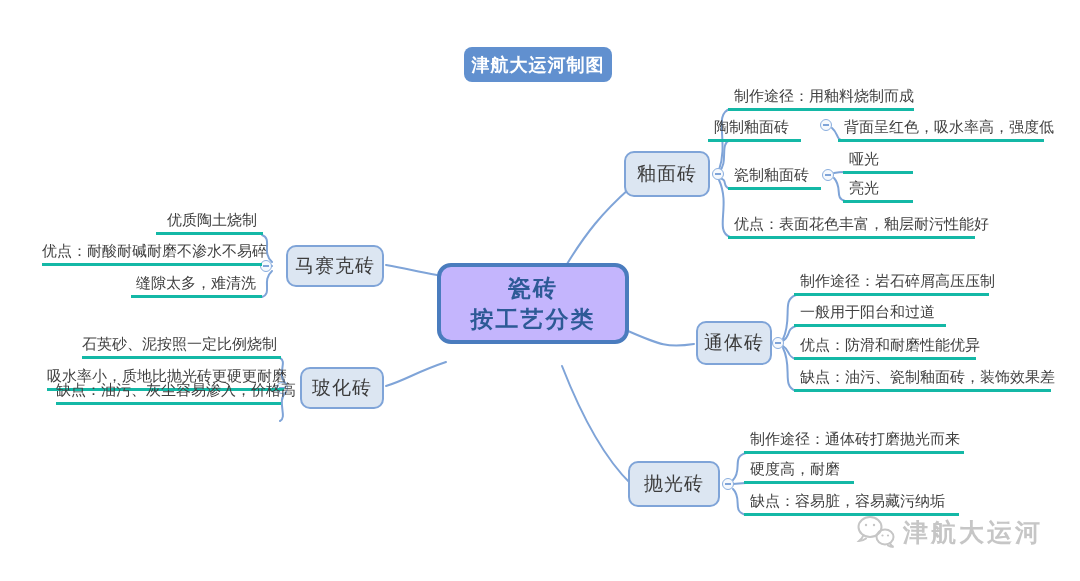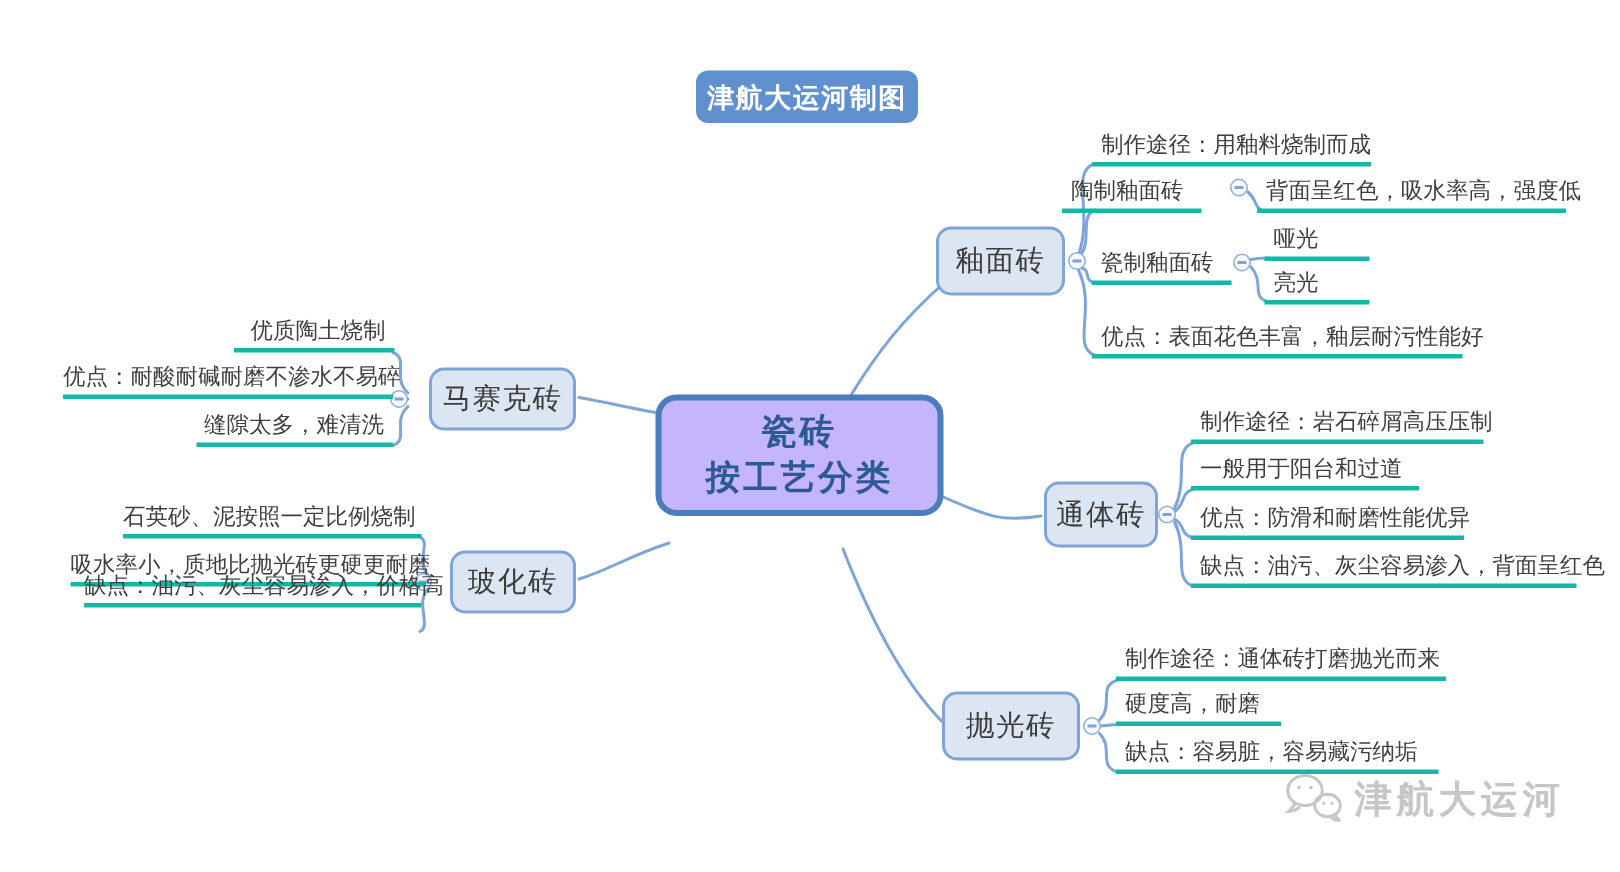--- a/index.html
+++ b/index.html
@@ -110,21 +110,21 @@
   <div class="leaf" style="left:708px;top:117px;width:87px;">陶制釉面砖</div>
   <div class="leaf" style="left:838px;top:117px;width:200px;">背面呈红色，吸水率高，强度低</div>
   <div class="leaf" style="left:843px;top:149px;width:64px;">哑光</div>
   <div class="leaf" style="left:728px;top:165px;width:87px;">瓷制釉面砖</div>
   <div class="leaf" style="left:843px;top:178px;width:64px;">亮光</div>
   <div class="leaf" style="left:728px;top:214px;width:241px;">优点：表面花色丰富，釉层耐污性能好</div>
 
   <div class="leaf" style="left:794px;top:302px;width:146px;">一般用于阳台和过道</div>
   <div class="leaf" style="left:794px;top:271px;width:189px;">制作途径：岩石碎屑高压压制</div>
   <div class="leaf" style="left:794px;top:335px;width:176px;">优点：防滑和耐磨性能优异</div>
-  <div class="leaf" style="left:794px;top:367px;width:251px;">缺点：油污、灰尘容易渗入，背面呈红色</div>
+  <div class="leaf" style="left:794px;top:367px;width:251px;">缺点：油污、瓷制釉面砖，装饰效果差</div>
 
   <div class="leaf" style="left:744px;top:429px;width:214px;">制作途径：通体砖打磨抛光而来</div>
   <div class="leaf" style="left:744px;top:459px;width:104px;">硬度高，耐磨</div>
   <div class="leaf" style="left:744px;top:491px;width:209px;">缺点：容易脏，容易藏污纳垢</div>
 
   <div class="leaf left-side" style="right:817px;top:210px;width:101px;">优质陶土烧制</div>
   <div class="leaf left-side" style="right:818px;top:241px;width:214px;">优点：耐酸耐碱耐磨不渗水不易碎</div>
   <div class="leaf left-side" style="right:818px;top:273px;width:125px;">缝隙太多，难清洗</div>
 
   <div class="leaf left-side" style="right:799px;top:334px;width:193px;">石英砂、泥按照一定比例烧制</div>

